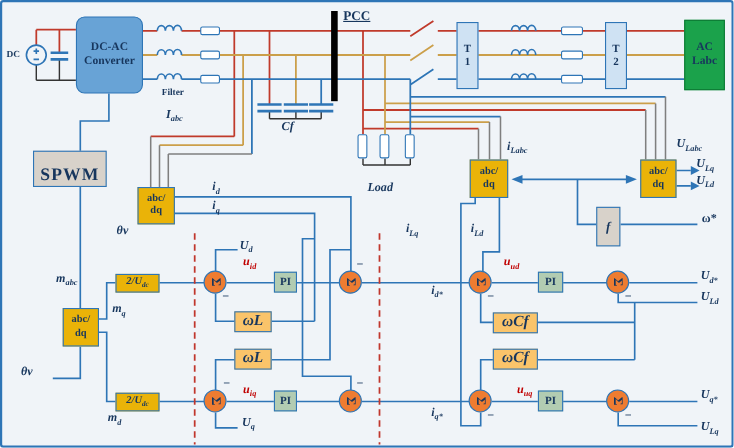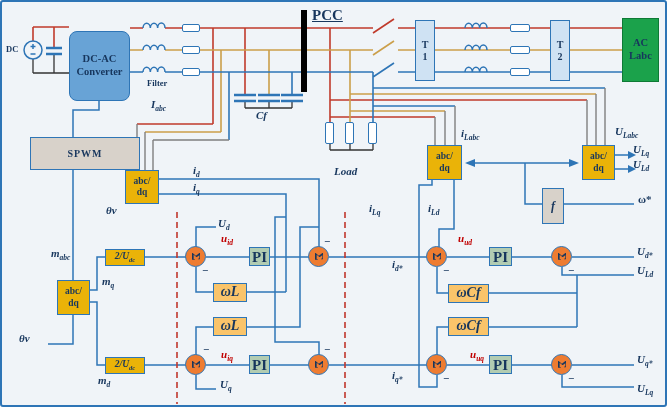--- a/index.html
+++ b/index.html
@@ -6,21 +6,21 @@
   #fig{position:relative;width:663px;height:403px;background:#f0f4f8;border:2px solid #2e75b6;border-radius:3px;overflow:hidden;font-family:"Liberation Serif",serif;}
   #wires{position:absolute;left:0;top:0;z-index:1;}
   .lbl{position:absolute;font:italic bold 11px "Liberation Serif",serif;color:#17365d;white-space:nowrap;z-index:5;line-height:1;}
   .lbl sub{font-size:7.5px;font-style:italic;}
   .up{font-style:normal;}
   .redlbl{color:#c00000;}
   .small{font-size:8.5px;}
   .blk{position:absolute;box-sizing:border-box;border:1.5px solid #2e75b6;background:#eab308;color:#17365d;display:flex;flex-direction:column;align-items:center;justify-content:center;text-align:center;font:bold 9.5px "Liberation Serif",serif;line-height:1.2;z-index:4;}
   .conv{background:#68a3d6;border-radius:8px;font-size:10.5px;}
   .gray{background:#d8d2ca;}
-  .pi{background:#b2ccb2;font-size:15px;}
+  .pi{background:#b2ccb2;font-size:10px;}
   .orangeb{background:#fac46a;font-style:italic;font-size:14px;}
   .t{background:#cfe2f3;font-size:10px;}
   .grid{background:#1ba24b;border:1px solid #0e7a35;font-size:10.5px;}
   .udc{font-style:italic;font-size:9.5px;}
   .udc sub{font-size:6.5px;}
   .fblk{font-style:italic;font-size:12px;}
   .sum{position:absolute;width:21px;height:21px;box-sizing:border-box;border-radius:50%;background:#ee7c31;border:1.5px solid #2e75b6;display:flex;align-items:center;justify-content:center;z-index:6;}
   .sum span{font:bold 12px "Liberation Serif",serif;color:#17365d;transform:rotate(90deg);display:block;}
   .minus{position:absolute;font:bold 11px "Liberation Serif",serif;color:#17365d;z-index:6;line-height:1;}
   .res{position:absolute;background:#fff;border:1.6px solid #2e75b6;border-radius:2px;box-sizing:border-box;z-index:4;}
@@ -95,21 +95,21 @@
       <path d="M463,48 a3.67,5 0 0 1 7.33,0 a3.67,5 0 0 1 7.33,0 a3.67,5 0 0 1 7.34,0"></path>
       <path d="M463,70 a3.67,5 0 0 1 7.33,0 a3.67,5 0 0 1 7.33,0 a3.67,5 0 0 1 7.34,0"></path>
     </g>
 
     <g stroke="#2e75b6" stroke-width="1.5" fill="#f0f4f8">
       <circle cx="31" cy="48" r="9"></circle>
       <path d="M31,42V47 M28.5,44.5H33.5 M28.5,52H33.5" fill="none"></path>
     </g>
   </svg>
 
-  <div class="blk conv" style="left:67px;top:13px;width:61px;height:70px;margin-top:16px;">
+  <div class="blk conv" style="left:67px;top:13px;width:61px;height:70px;">
     <div>DC-AC</div>
     <div>Converter</div>
   </div>
   <div class="bus" style="left:299px;top:8px;width:6px;height:82px;"></div>
   <div class="blk t" style="left:413px;top:18px;width:20px;height:61px;">
     <div>T</div>
     <div>1</div>
   </div>
   <div class="blk t" style="left:548px;top:18px;width:20px;height:61px;">
     <div>T</div>
@@ -124,21 +124,21 @@
   <div class="res" style="left:180px;top:44px;width:18px;height:8px;"></div>
   <div class="res" style="left:180px;top:66px;width:18px;height:8px;"></div>
   <div class="res" style="left:508px;top:22px;width:20px;height:8px;"></div>
   <div class="res" style="left:508px;top:44px;width:20px;height:8px;"></div>
   <div class="res" style="left:508px;top:66px;width:20px;height:8px;"></div>
 
   <div class="res" style="left:323px;top:120px;width:9px;height:22px;"></div>
   <div class="res" style="left:343px;top:120px;width:9px;height:22px;"></div>
   <div class="res" style="left:366px;top:120px;width:9px;height:22px;"></div>
 
-  <div class="blk gray" style="left:28px;top:135px;width:110px;height:33px;font-size:10px;letter-spacing:1px;">
+  <div class="blk gray" style="left:28px;top:135px;width:67px;height:33px;font-size:16px;letter-spacing:1px;justify-content:flex-end;">
     <div>SPWM</div>
   </div>
 
   <div class="blk" style="left:123px;top:168px;width:34px;height:34px;">
     <div>abc/</div>
     <div>dq</div>
   </div>
   <div class="blk" style="left:425px;top:143px;width:35px;height:35px;">
     <div>abc/</div>
     <div>dq</div>
@@ -219,21 +219,21 @@
   <div class="minus" style="left:201px;top:342px;">−</div>
   <div class="minus" style="left:322px;top:342px;">−</div>
   <div class="minus" style="left:441px;top:263px;">−</div>
   <div class="minus" style="left:566px;top:263px;">−</div>
   <div class="minus" style="left:441px;top:371px;">−</div>
   <div class="minus" style="left:566px;top:371px;">−</div>
 
   <span class="lbl up small" style="left:4px;top:43px;">DC</span>
   <span class="lbl up small" style="left:145px;top:77px;">Filter</span>
   <span class="lbl" style="left:149px;top:97px;"><span>I</span><sub>abc</sub></span>
-  <span class="lbl up" style="left:310px;top:6px;font-size:15px;text-decoration:underline;">PCC</span>
+  <span class="lbl up" style="left:310px;top:6px;font-size:12px;text-decoration:underline;">PCC</span>
   <span class="lbl" style="left:254px;top:108px;">Cf</span>
   <span class="lbl" style="left:332px;top:164px;text-align:right;">Load</span>
 
   <span class="lbl" style="left:459px;top:126px;"><span>i</span><sub>Labc</sub></span>
   <span class="lbl" style="left:613px;top:124px;"><span>U</span><sub>Labc</sub></span>
   <span class="lbl" style="left:631px;top:142px;"><span>U</span><sub>Lq</sub></span>
   <span class="lbl" style="left:631px;top:157px;"><span>U</span><sub>Ld</sub></span>
   <span class="lbl up" style="left:636px;top:192px;">ω*</span>
 
   <span class="lbl" style="left:367px;top:201px;"><span>i</span><sub>Lq</sub></span>

